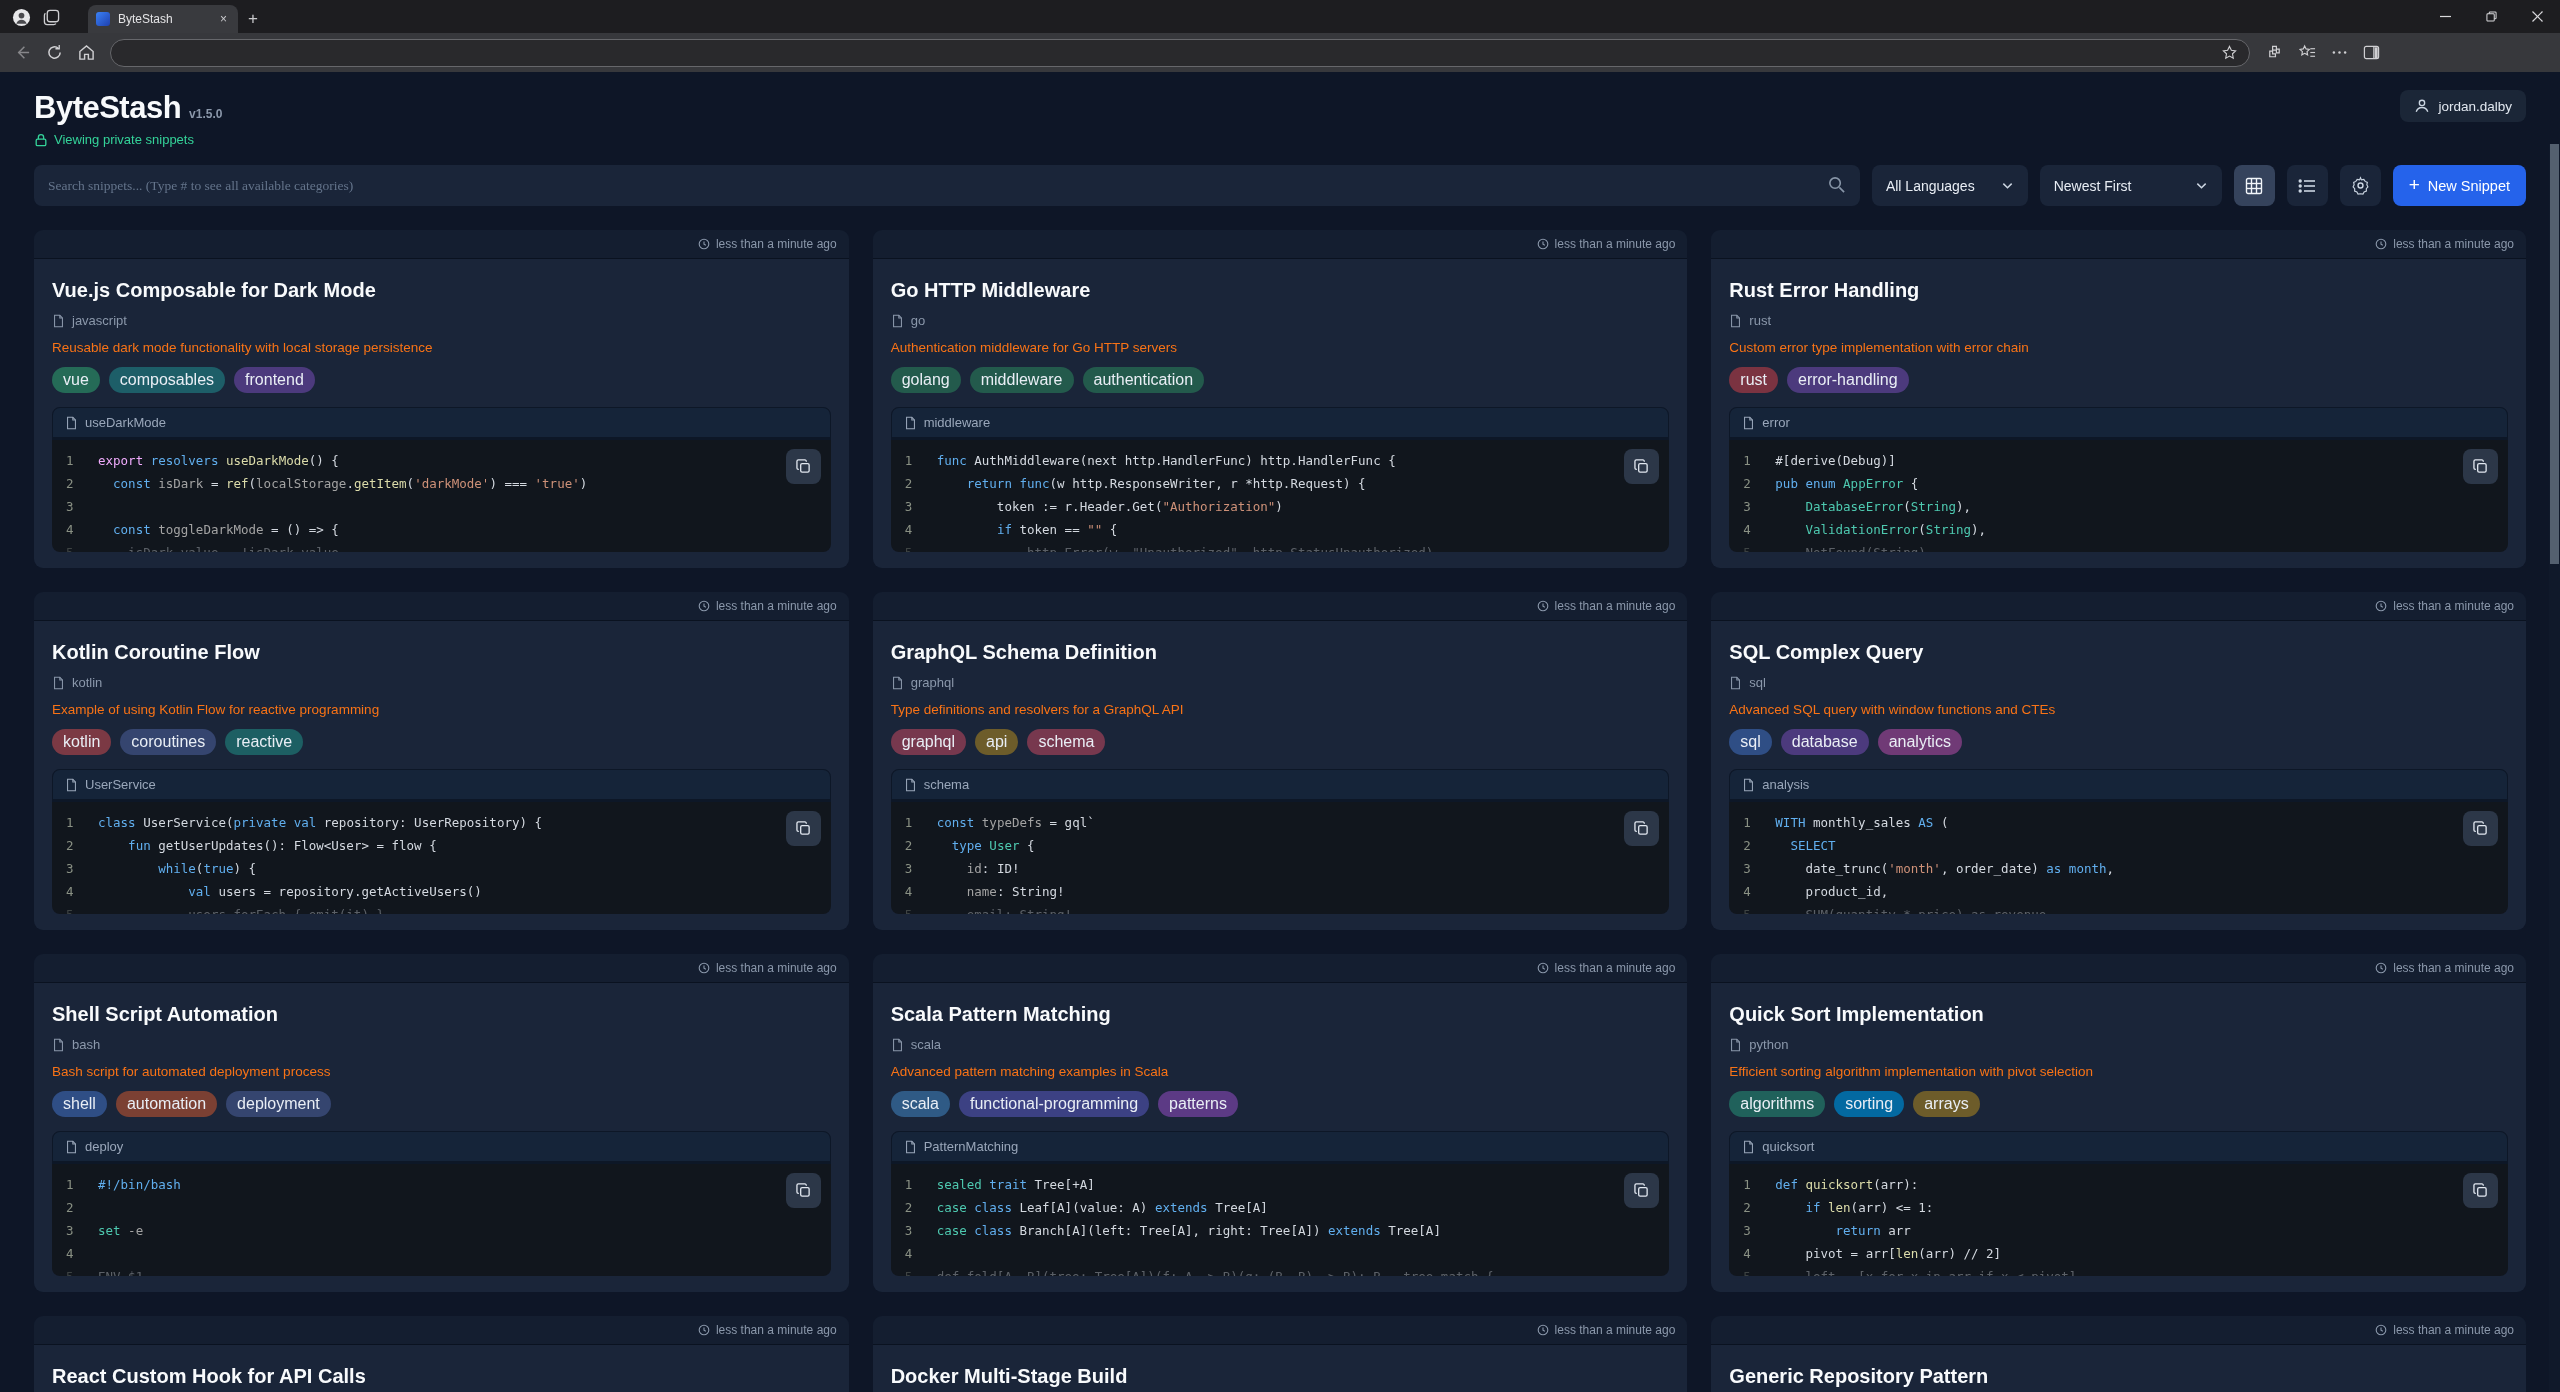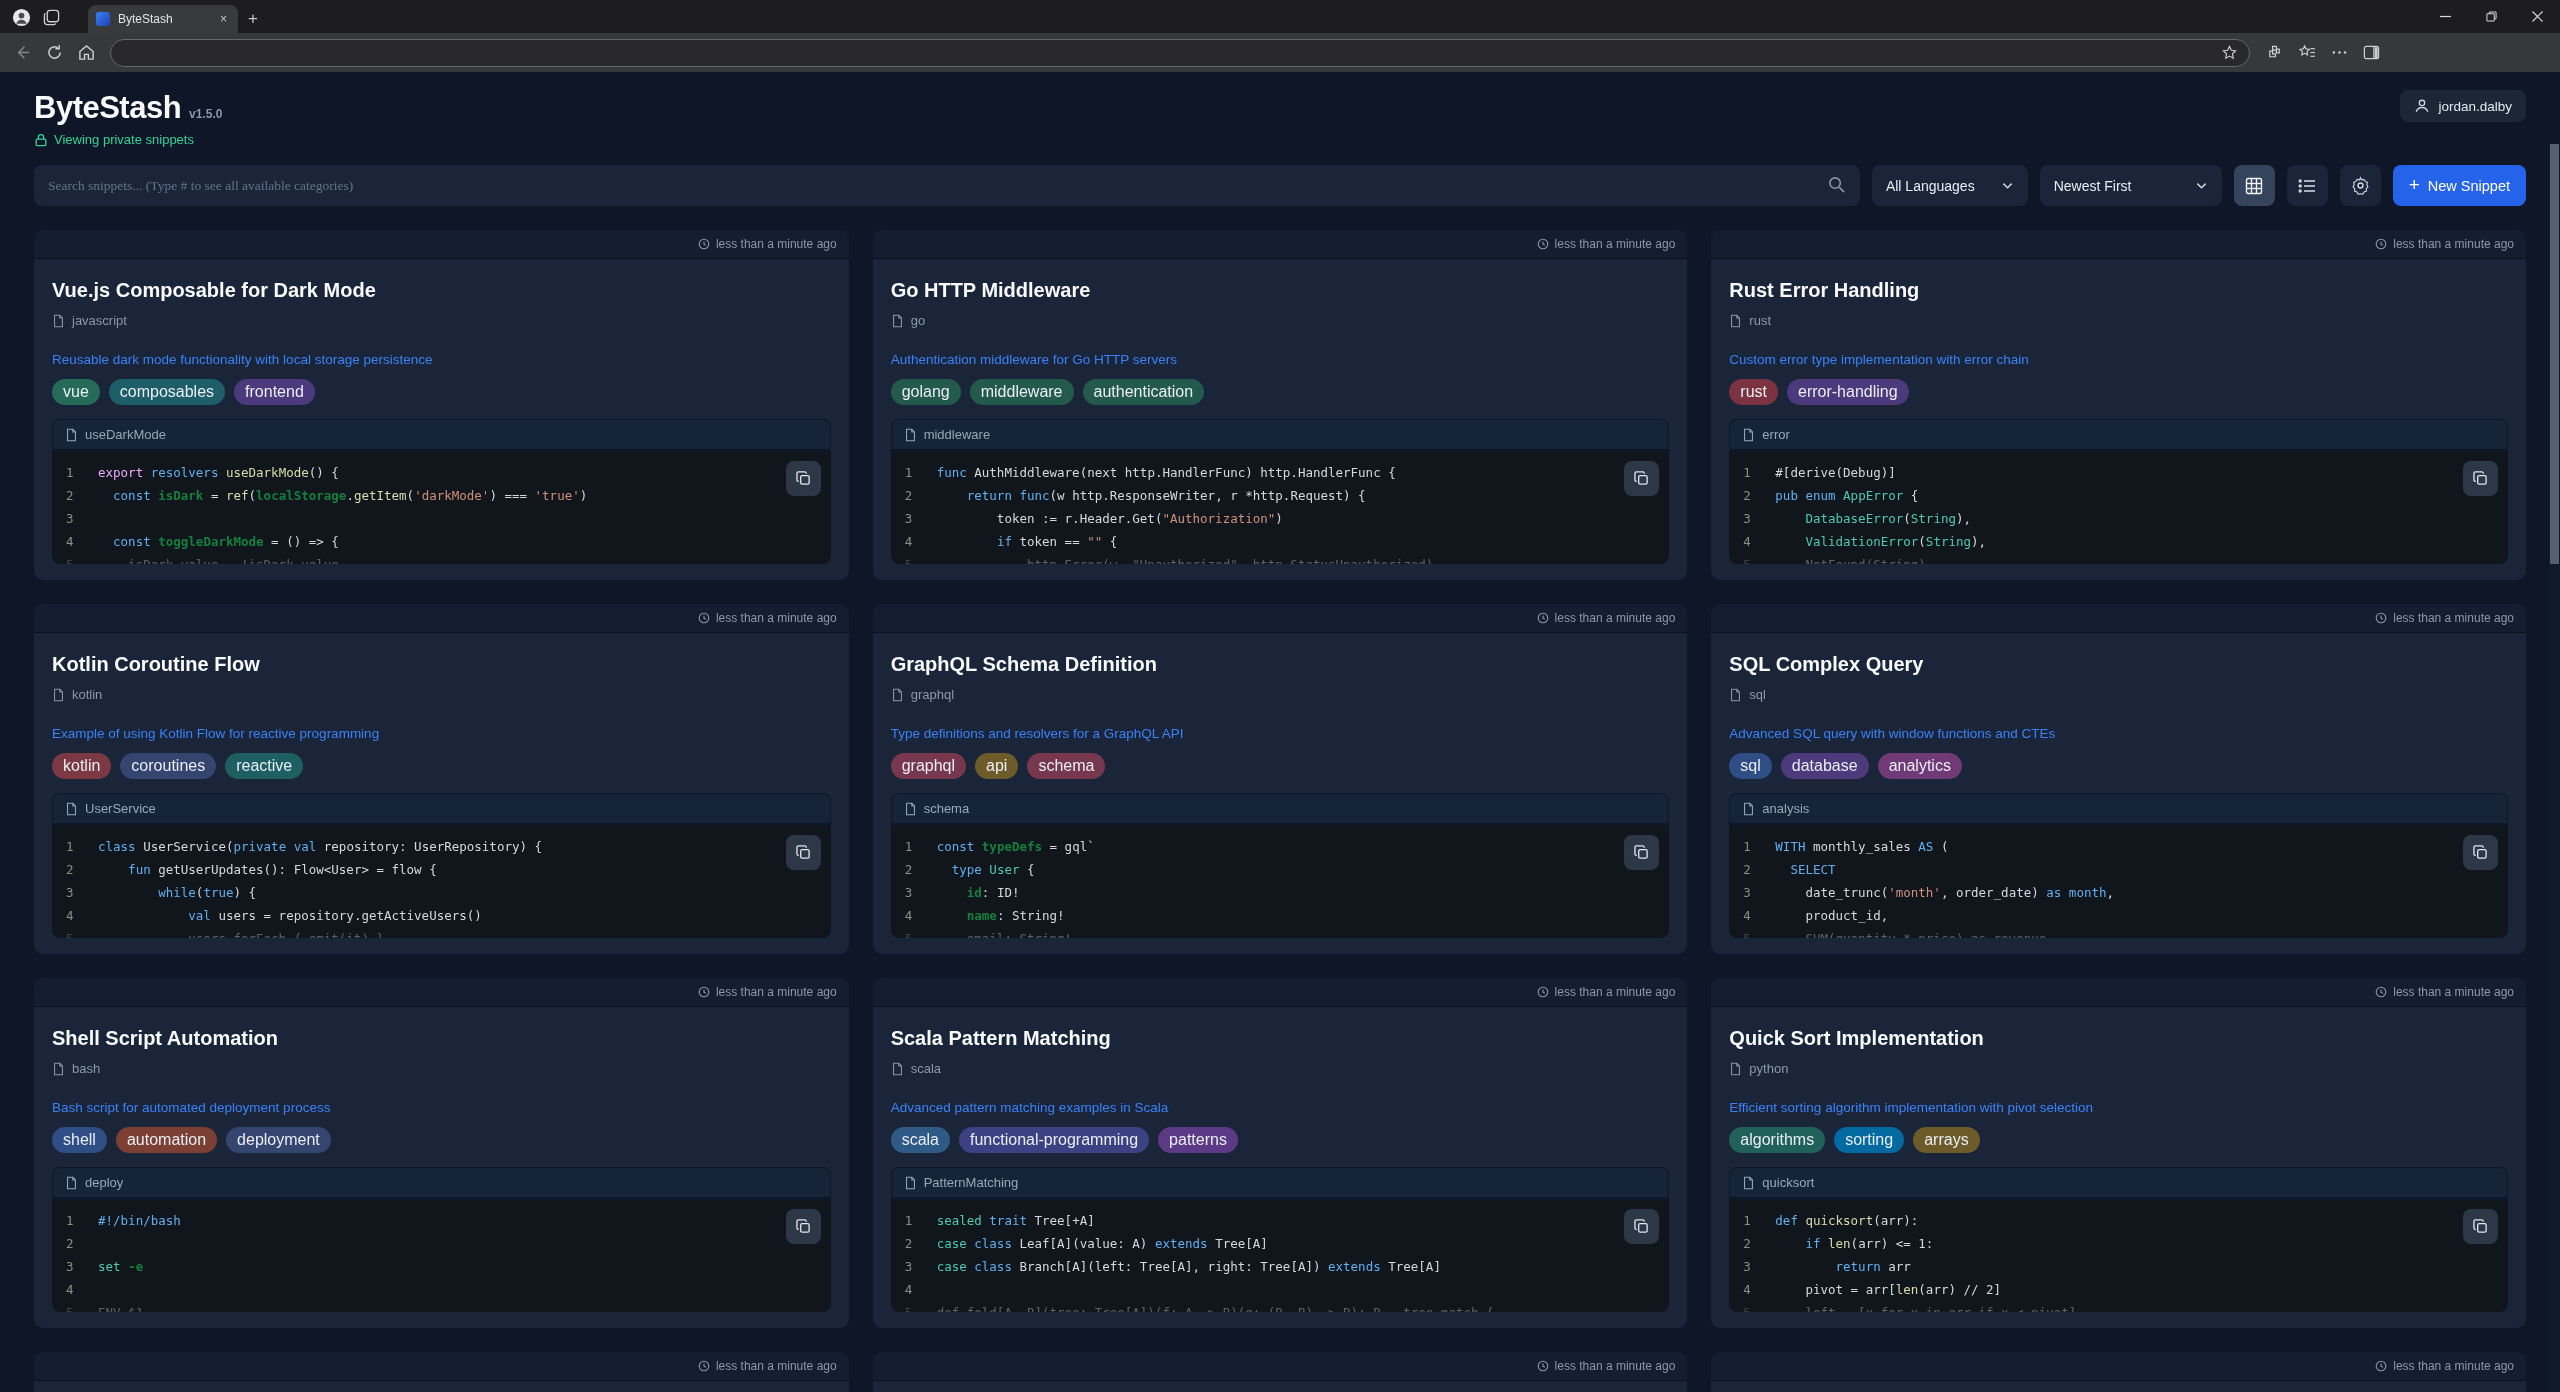--- a/index.html
+++ b/index.html
@@ -50,33 +50,33 @@
     gap:8px; padding:0 16px; color:#ffffff; font-size:14.5px; }
   .plus { font-size:19px; font-weight:400; margin-top:-2px; }
 
   .grid { display:grid; grid-template-columns:repeat(3,1fr); gap:24px; margin-top:24px; }
   .card { border-radius:9px; overflow:hidden; }
   .card-strip { height:29px; background:#141e30; border-bottom:1px solid #0a1220; display:flex;
     align-items:center; justify-content:flex-end; gap:6px; padding:0 12px; color:#8b98ab; font-size:12px; }
   .card-body { background:#1a2539; padding:14px 18px 16px 18px; }
   .card-title { color:#f8fafc; font-size:20px; font-weight:700; margin-top:6px; }
   .lang-row { display:flex; align-items:center; gap:7px; color:#8b98ab; font-size:13px; margin-top:11px; }
-  .card-desc { color:#3b82f6; font-size:13.5px; margin-top:24px; }
+  .card-desc { color:#f97316; font-size:13.5px; margin-top:12px; }
   .tags { display:flex; gap:9px; margin-top:12px; }
   .tag { border-radius:999px; padding:4px 11px; font-size:16px; color:#e9eef5; }
   .file-head { margin-top:14px; background:#152439; border:1px solid #0d1727; border-bottom-width:3px;
     border-radius:8px 8px 0 0; padding:7px 12px; display:flex; align-items:center; gap:7px;
     color:#9aa7ba; font-size:13px; }
   .code { position:relative; background:#11161d; border-radius:0 0 8px 8px; padding:9px 14px 0 14px;
     height:112px; overflow:hidden; font-family:"DejaVu Sans Mono", monospace; font-size:12.5px; line-height:23px; }
   .cline { display:flex; white-space:pre; }
   .ln { width:16px; text-align:left; color:#8a9184; margin-right:16px; flex:0 0 auto; }
   .cline.dim { opacity:.38; }
   .tok-pl { color:#d4d9e0; } .tok-kw { color:#61afef; } .tok-kp { color:#f0abfc; }
-  .tok-fn { color:#dcdcaa; } .tok-vr { color:#15803d;font-weight:bold; } .tok-st { color:#ce9178; }
+  .tok-fn { color:#dcdcaa; } .tok-vr { color:#a3a3a3; } .tok-st { color:#ce9178; }
   .tok-ty { color:#4ec9b0; }
   .copy-btn { position:absolute; top:9px; right:10px; width:35px; height:35px; background:#2c3748;
     border-radius:8px; display:flex; align-items:center; justify-content:center; }
 
   .page-scrollbar { position:absolute; right:0; top:72px; width:11px; height:1320px; background:#10192a; }
   .page-scrollbar .thumb { position:absolute; top:0; left:1px; width:9px; height:420px; background:#54606f; }
 
   svg { display:block; }
 </style>
 </head>

